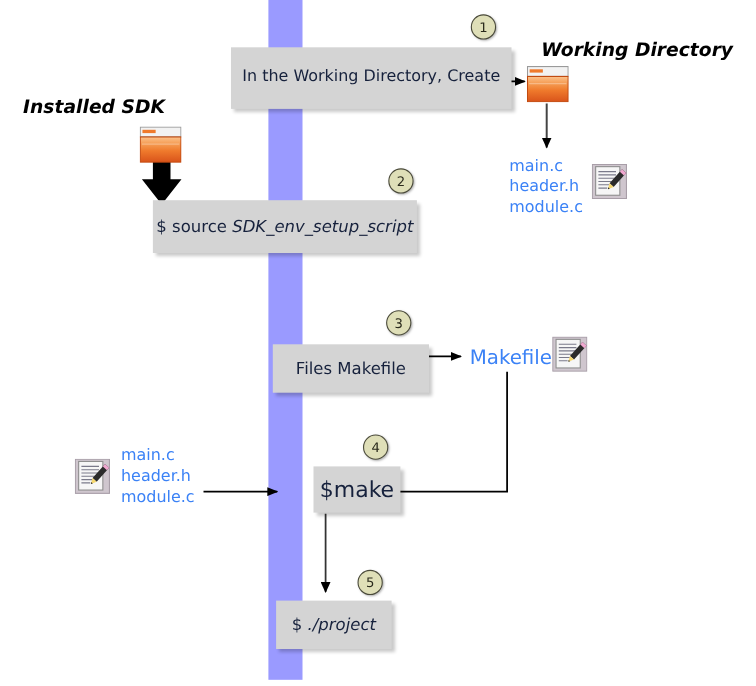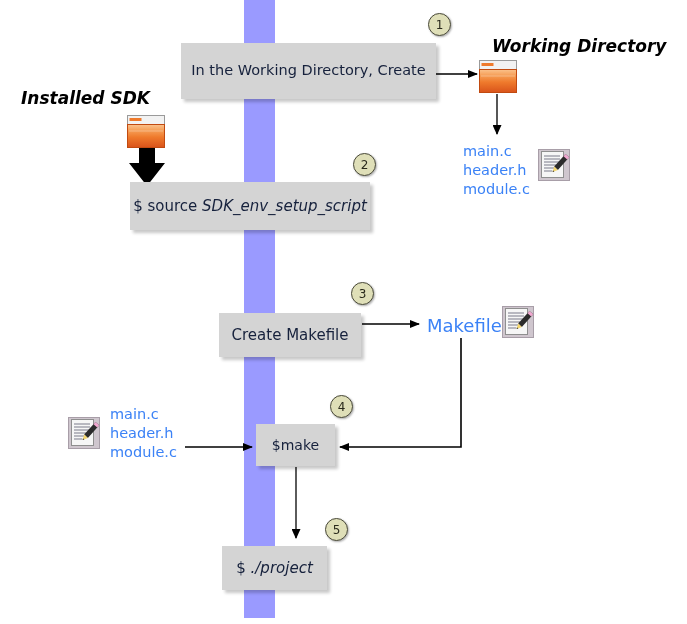--- a/index.html
+++ b/index.html
@@ -33,38 +33,39 @@
     position: absolute;
     background: #d4d4d4;
     box-shadow: 3px 3px 3px rgba(0,0,0,0.22);
     color: #16213c;
     display: flex;
     align-items: center;
     justify-content: center;
     text-align: center;
     box-sizing: border-box;
     line-height: 1.35;
+    margin-left: 29px;
   }
   .box span { display: block; }
 
   #box-create-files {
     left: 181px; top: 43px; width: 255px; height: 56px;
     font-size: 14.5px;
   }
   #box-source-sdk {
-    left: 130px; top: 182px; width: 240px; height: 48px;
+    left: 110px; top: 182px; width: 240px; height: 48px;
     font-size: 15px;
   }
   #box-create-makefile {
     left: 219px; top: 313px; width: 142px; height: 44px;
     font-size: 15px;
   }
   #box-make {
     left: 256px; top: 424px; width: 79px; height: 42px;
-    font-size: 14px;
+    font-size: 20px;
   }
   #box-project {
     left: 222px; top: 546px; width: 105px; height: 44px;
     font-size: 15px;
     text-align: right;
   }
   .mono-italic { font-style: italic; }
 
   
   .heading {
@@ -282,21 +283,21 @@
     </div>
   </div>
 
   <div class="box" id="box-source-sdk">
     <div>
       <span style="display:inline">$ source </span><span class="mono-italic" style="display:inline">SDK_env_setup_script</span>
     </div>
   </div>
 
   <div class="box" id="box-create-makefile">
-    <span>Create Makefile</span>
+    <span>Files Makefile</span>
   </div>
 
   <div class="box" id="box-make">
     <span>$make</span>
   </div>
 
   <div class="box" id="box-project">
     <div>
       <span style="display:inline">$ </span><span class="mono-italic" style="display:inline">./project</span>
     </div>

